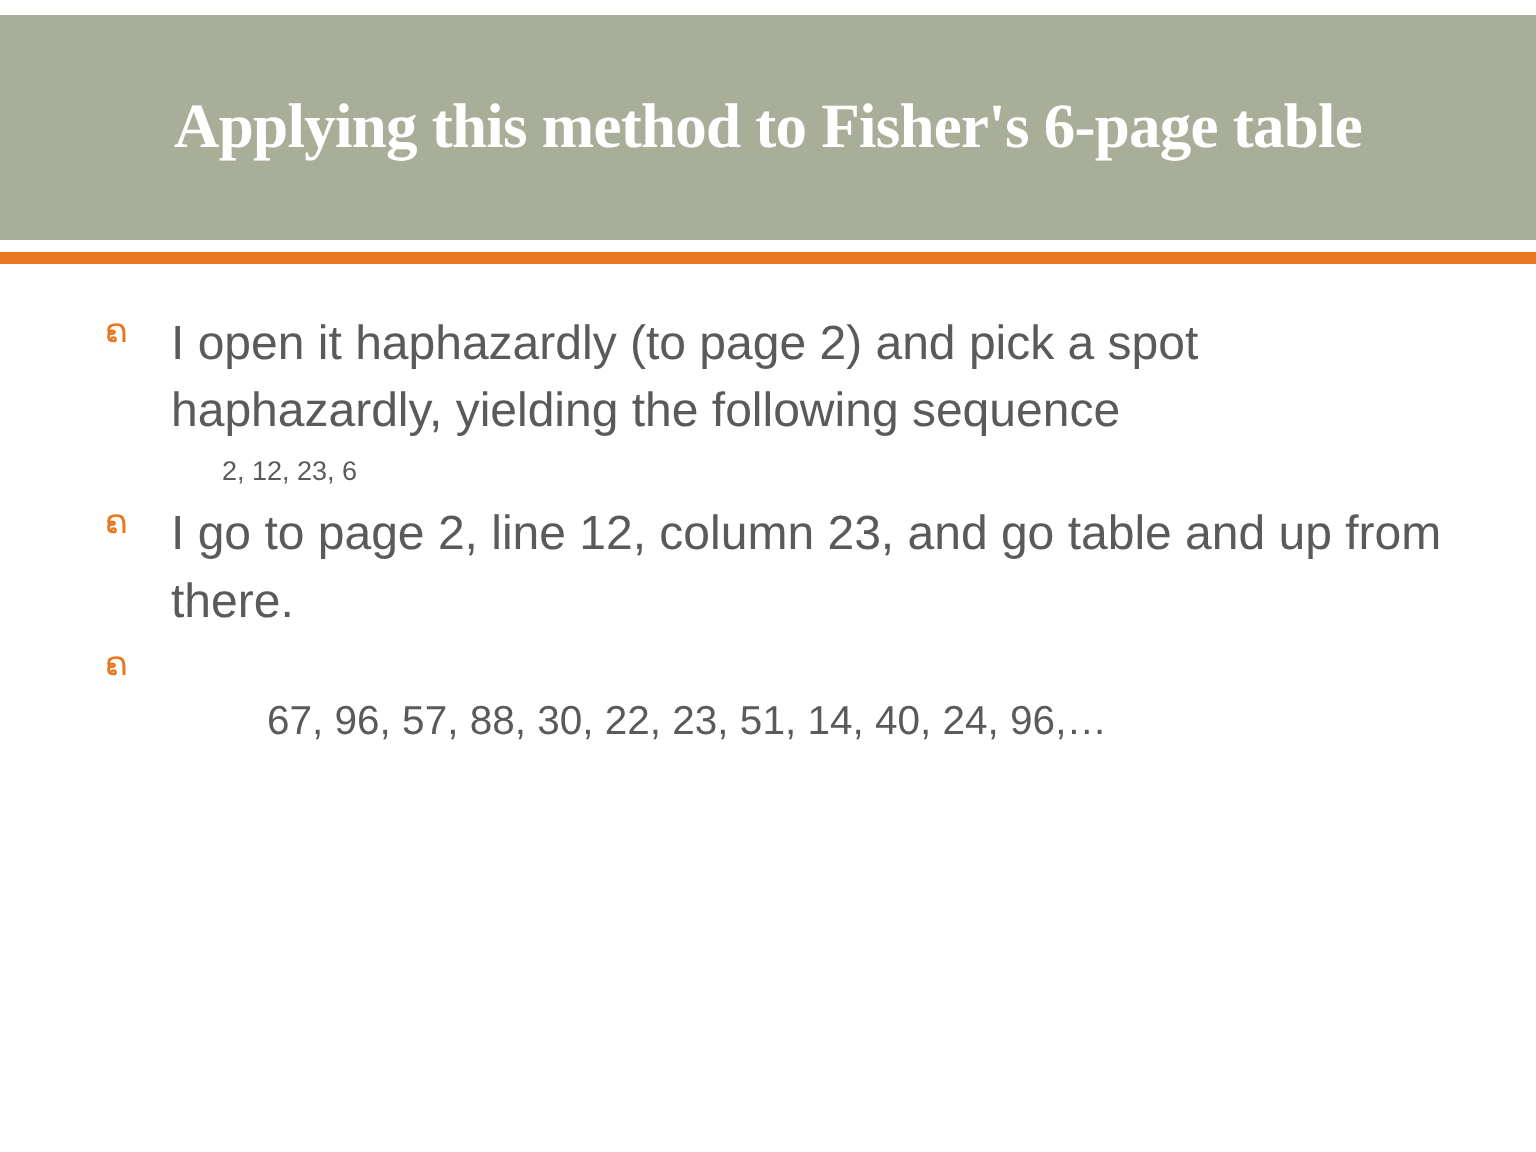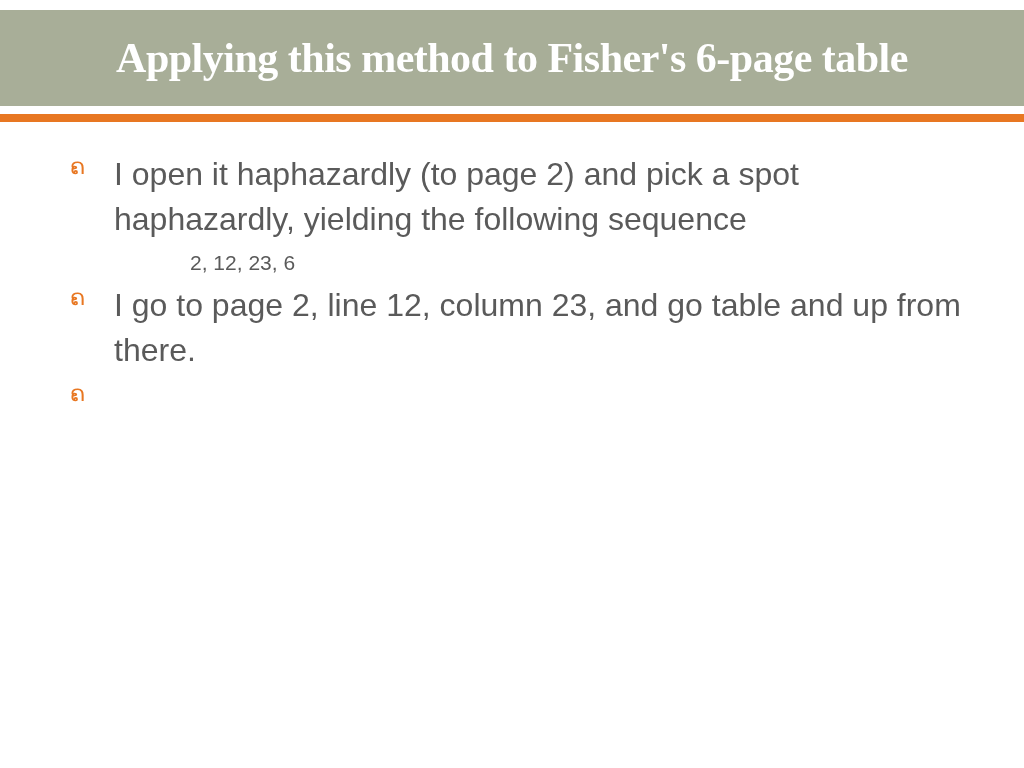--- a/index.html
+++ b/index.html
@@ -9,21 +9,21 @@
     }
     body {
       width: 1024px;
       height: 768px;
       background: #ffffff;
       font-family: Arial, Helvetica, sans-serif;
       overflow: hidden;
     }
     .header-band {
       width: 100%;
-      height: 96px;
+      height: 150px;
       background: #a8ae98;
       margin-top: 10px;
       display: flex;
       align-items: center;
       justify-content: center;
     }
     .slide-title {
       font-family: Georgia, 'Times New Roman', serif;
       font-size: 42px;
       color: #ffffff;
@@ -55,23 +55,23 @@
       width: 28px;
       font-weight: normal;
     }
     .bullet-text {
       color: #5a5a5a;
       font-size: 32px;
       line-height: 1.4;
     }
     .sub-text {
       color: #5a5a5a;
-      font-size: 21px;
+      font-size: 18px;
       line-height: 1.4;
-      margin-left: 120px;
+      margin-left: 78px;
       margin-bottom: 6px;
       margin-top: 4px;
     }
     .sub-text-left {
       color: #5a5a5a;
       font-size: 27px;
       line-height: 1.4;
       margin-left: 108px;
       margin-bottom: 6px;
       margin-top: 4px;
@@ -94,14 +94,15 @@
   <div class="sub-text">2, 12, 23, 6</div>
 
   <div class="bullet-item">
     <span class="bullet-icon">ຄ</span>
     <span class="bullet-text">I go to page 2, line 12, column 23, and go table and up from there.</span>
   </div>
 
   <div class="bullet-item">
     <span class="bullet-icon">ຄ</span>
   </div>
+  <div class="sub-text-left">67, 96, 57, 88, 30, 22, 23, 51, 14, 40, 24, 96,…</div>
 
 </div>
 
 </body></html>

